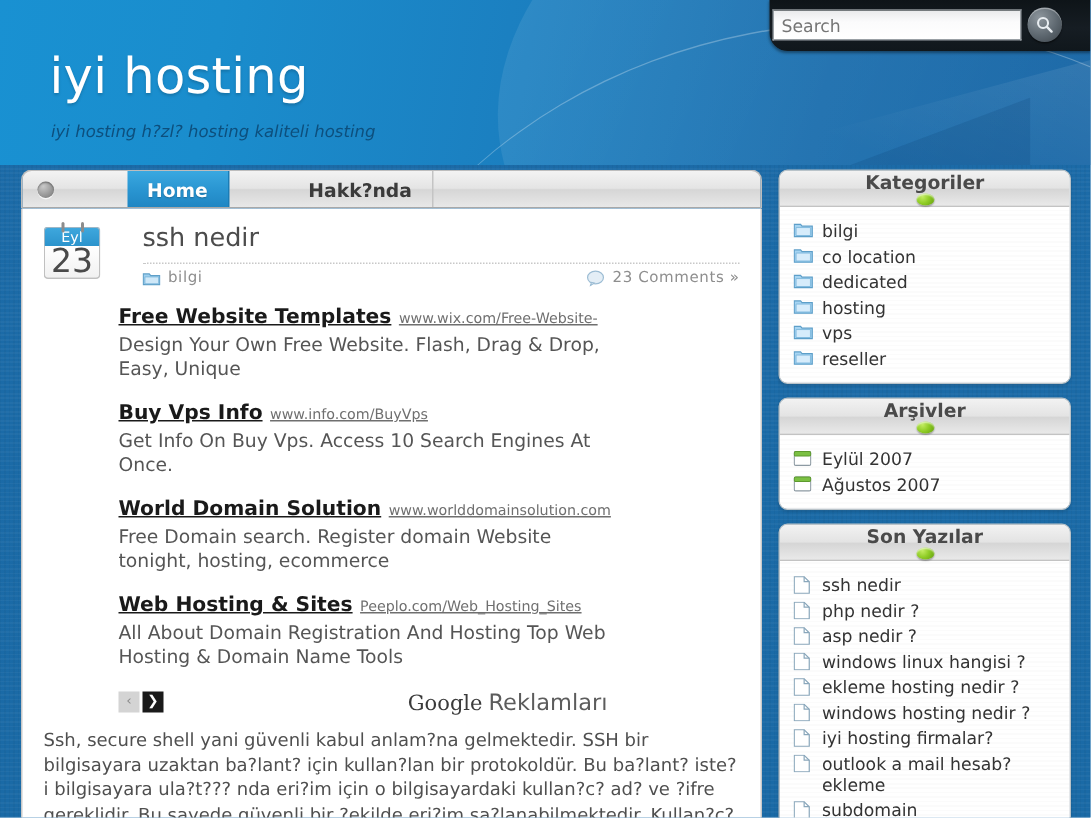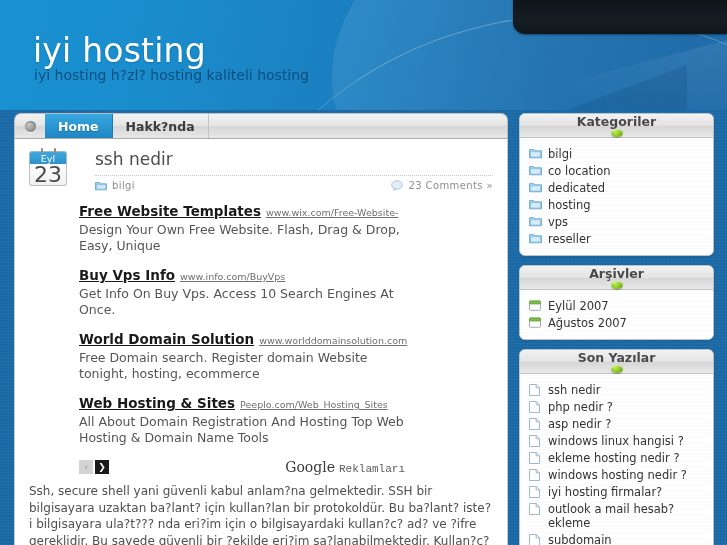--- a/index.html
+++ b/index.html
@@ -88,23 +88,24 @@
     position: absolute;
     left: 33px; top: 31px;
     font-size: 33px;
     font-weight: normal;
     color: #ffffff;
     letter-spacing: 0.2px;
     text-shadow: 0 1px 2px rgba(0,0,0,0.18);
   }
   .site-tagline {
     position: absolute;
-    left: 34px; top: 67px;
-    font-size: 14px;
+    left: 34px; top: 81px;
+    font-size: 11px;
     color: #0d4f7d;
+    font-style: italic;
   }
 
   
   .search-wrap {
     position: absolute;
     right: 16px; top: 4px;
     width: 196px; height: 25px;
     display: flex;
     align-items: center;
     gap: 4px;
@@ -149,20 +150,21 @@
   .tabbar {
     height: 26px;
     background: linear-gradient(180deg, #f3f3f3 0%, #e4e4e4 48%, #d6d6d6 52%, #e8e8e8 100%);
     border-top-left-radius: 7px;
     border-top-right-radius: 7px;
     border: 1px solid #bdbdbd;
     border-bottom: 1px solid #a8a8a8;
     display: flex;
     align-items: stretch;
     overflow: hidden;
+    gap: 40px;
   }
   .tab-home-icon {
     width: 30px;
     display: flex;
     align-items: center;
     justify-content: center;
   }
   .tab-dot {
     width: 11px; height: 11px;
     border-radius: 50%;
@@ -322,21 +324,21 @@
     margin-right: 74px;
     display: flex;
     align-items: baseline;
     gap: 4px;
   }
   .g-logo {
     font-family: "DejaVu Serif", "Liberation Serif", serif;
     font-size: 14px;
     color: #3b3b3b;
   }
-  .g-label { font-size: 11px; color: #5c5c5c; font-family: Liberation Mono, monospace; }
+  .g-label { font-size: 15px; color: #5c5c5c; }
 
   
   .post-body {
     margin-top: 8px;
     font-size: 12px;
     color: #4f4f4f;
     line-height: 16.5px;
     text-align: left;
   }
 
@@ -402,20 +404,29 @@
 <div class="site-header">
   <div class="hdr-swoosh1"></div>
   <div class="hdr-swoosh2"></div>
   <div class="hdr-wedge"></div>
   <div class="hdr-wedge2"></div>
   <div class="hdr-darkstrip"></div>
 
   <h1 class="site-title">iyi hosting</h1>
   <div class="site-tagline">iyi hosting h?zl? hosting kaliteli hosting</div>
 
+  <div class="search-wrap">
+    <input class="search-input" type="text" placeholder="Search" style="">
+    <button class="search-btn">
+      <svg width="13" height="13" viewBox="0 0 16 16">
+        <circle cx="6.6" cy="6.6" r="4.1" fill="none" stroke="#e8edf1" stroke-width="1.7"></circle>
+        <line x1="9.8" y1="9.8" x2="13.6" y2="13.6" stroke="#e8edf1" stroke-width="2" stroke-linecap="round"></line>
+      </svg>
+    </button>
+  </div>
 </div>
 
 <div class="wrap">
 
   <div class="content-col">
 
     <div class="tabbar">
       <div class="tab-home-icon">
         <span class="tab-dot"></span>
       </div>

